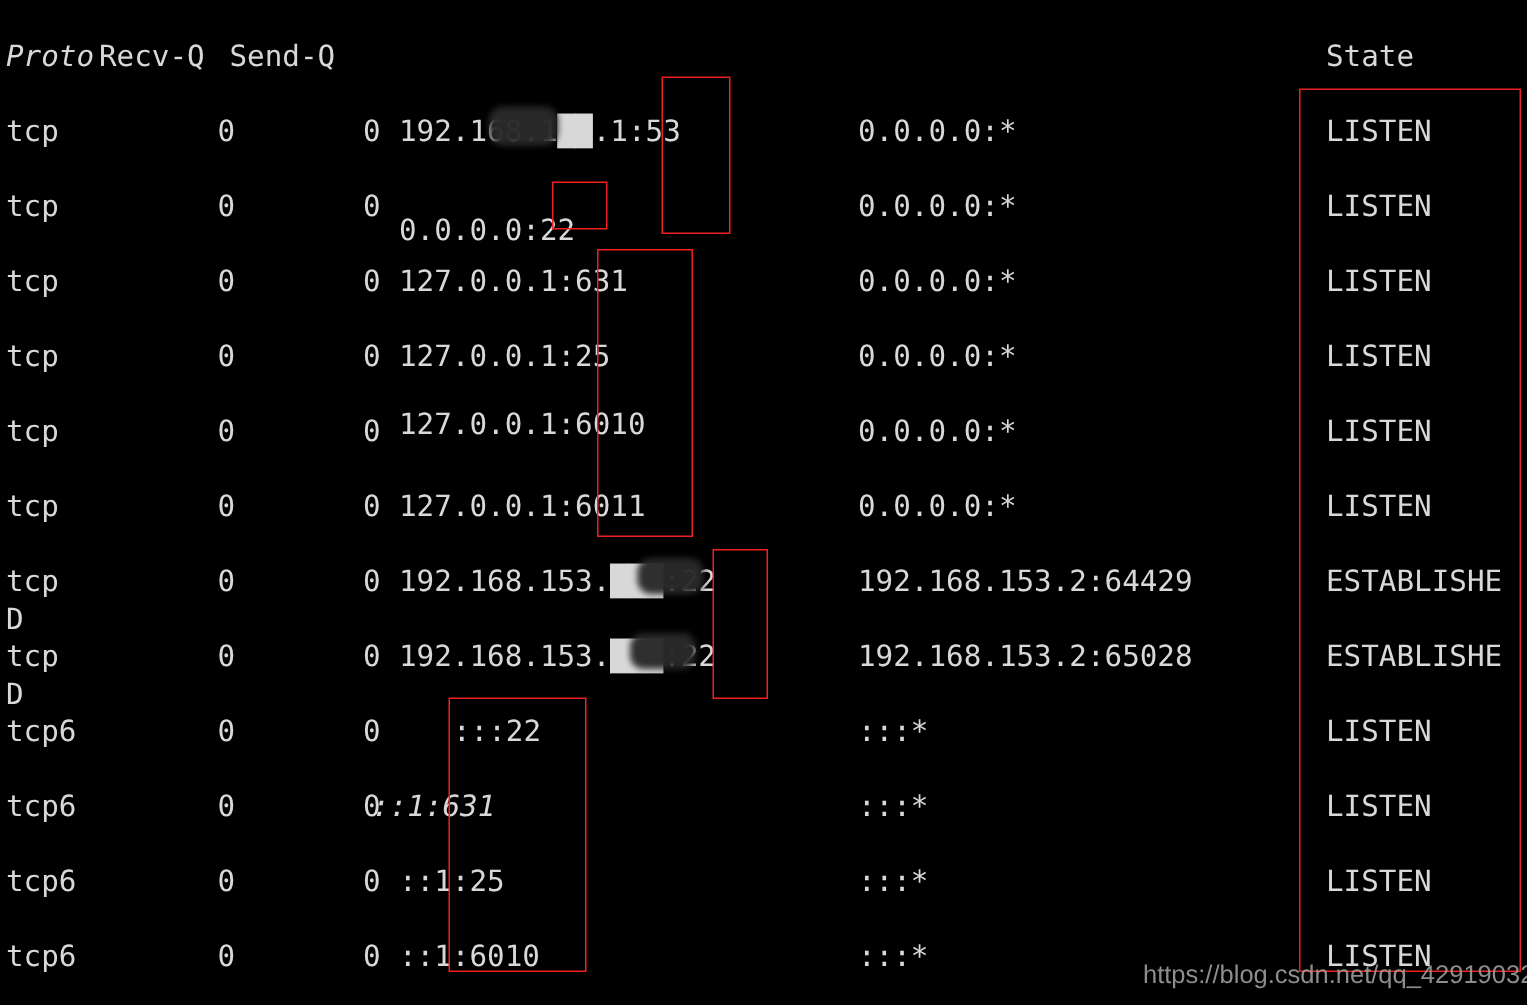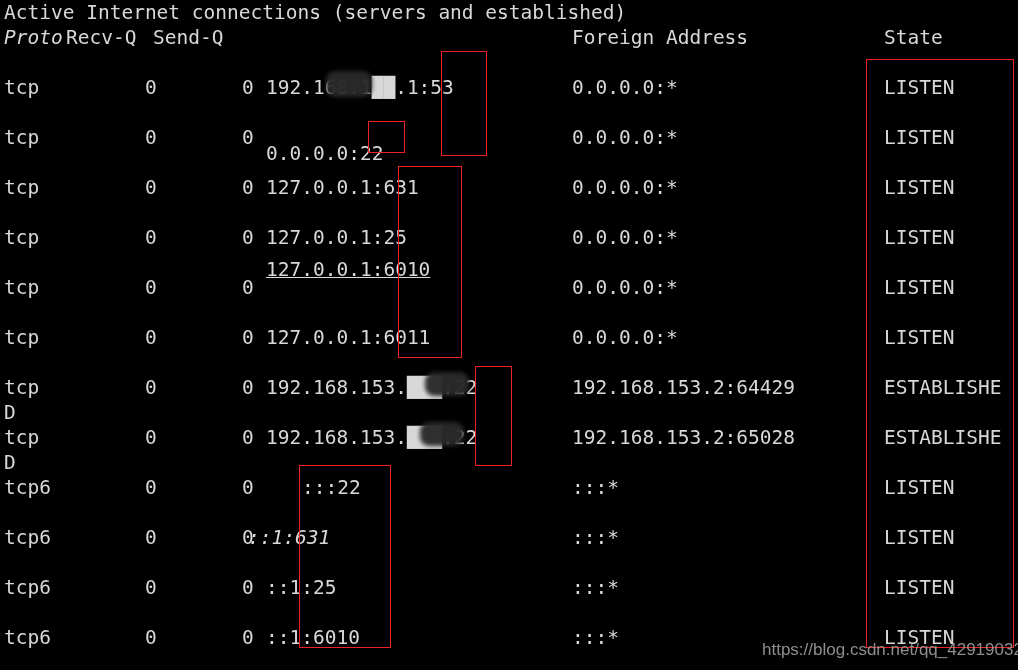--- a/index.html
+++ b/index.html
@@ -63,26 +63,24 @@
     opacity: 0.92;
   }
 </style>
 </head>
 <body>
 
 <div id="screen">
 
   <div class="term-layer">
 
-    <div class="line" style="top:2px;">Active Internet connections (servers and established)</div>
 
     <div class="cell hdr" style="left:4px;  top:27px;font-style:italic;">Proto</div>
     <div class="cell hdr" style="left:66px; top:27px;">Recv-Q</div>
     <div class="cell hdr" style="left:153px;top:27px;">Send-Q</div>
-    <div class="cell hdr" style="left:572px;top:27px;">Foreign Address</div>
     <div class="cell hdr" style="left:884px;top:27px;text-align:center;">State</div>
 
     <div id="rows-host">
         <div class="cell" style="left: 4px; top: 77px;">tcp</div>
         <div class="cell" style="left: 145px; top: 77px;">0</div>
         <div class="cell" style="left: 242px; top: 77px;">0</div>
         <div class="cell" style="left: 266px; top: 77px;">192.168.1██.1:53</div>
         <div class="cell" style="left: 572px; top: 77px;">0.0.0.0:*</div>
         <div class="cell" style="left: 884px; top: 77px;">LISTEN</div>
         <div class="cell" style="left: 4px; top: 127px;">tcp</div>
@@ -99,21 +97,21 @@
         <div class="cell" style="left: 884px; top: 177px;">LISTEN</div>
         <div class="cell" style="left: 4px; top: 227px;">tcp</div>
         <div class="cell" style="left: 145px; top: 227px;">0</div>
         <div class="cell" style="left: 242px; top: 227px;">0</div>
         <div class="cell" style="left: 266px; top: 227px;">127.0.0.1:25</div>
         <div class="cell" style="left: 572px; top: 227px;">0.0.0.0:*</div>
         <div class="cell" style="left: 884px; top: 227px;">LISTEN</div>
         <div class="cell" style="left: 4px; top: 277px;">tcp</div>
         <div class="cell" style="left: 145px; top: 277px;">0</div>
         <div class="cell" style="left: 242px; top: 277px;">0</div>
-        <div class="cell" style="left: 266px; top: 259px; text-decoration: underline;">127.0.0.1:6010</div>
+        <div class="cell" style="left: 266px; top: 272px;">127.0.0.1:6010</div>
         <div class="cell" style="left: 572px; top: 277px;">0.0.0.0:*</div>
         <div class="cell" style="left: 884px; top: 277px;">LISTEN</div>
         <div class="cell" style="left: 4px; top: 327px;">tcp</div>
         <div class="cell" style="left: 145px; top: 327px;">0</div>
         <div class="cell" style="left: 242px; top: 327px;">0</div>
         <div class="cell" style="left: 266px; top: 327px;">127.0.0.1:6011</div>
         <div class="cell" style="left: 572px; top: 327px;">0.0.0.0:*</div>
         <div class="cell" style="left: 884px; top: 327px;">LISTEN</div>
         <div class="cell" style="left: 4px; top: 377px;">tcp</div>
         <div class="cell" style="left: 145px; top: 377px;">0</div>

